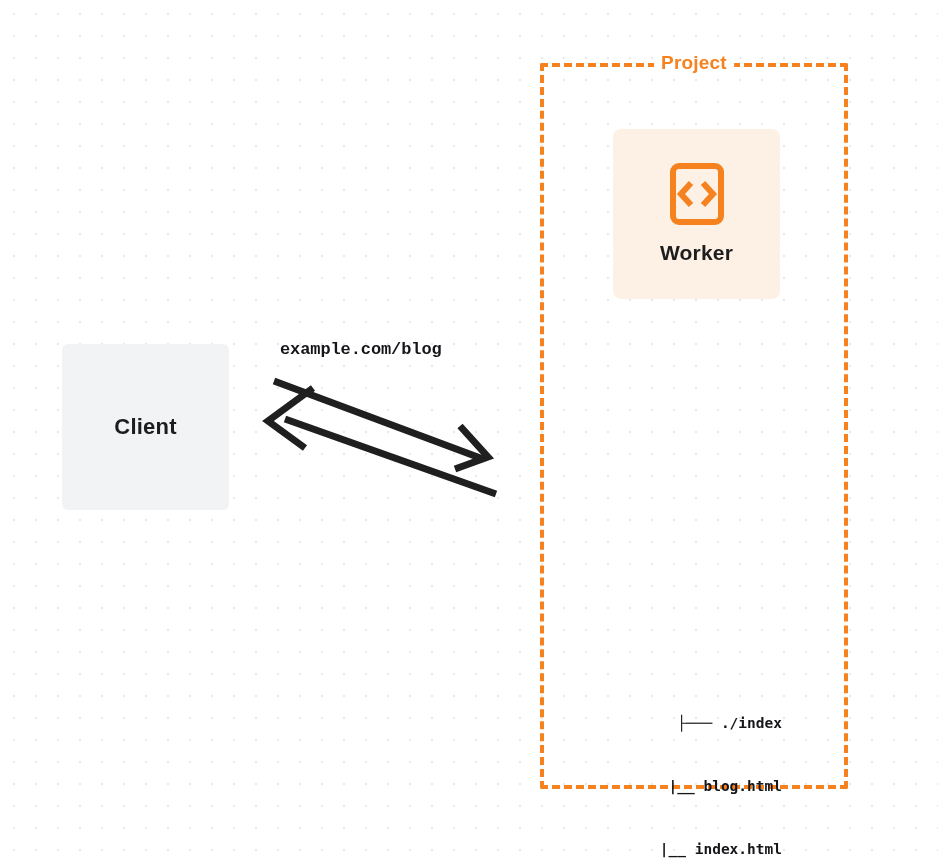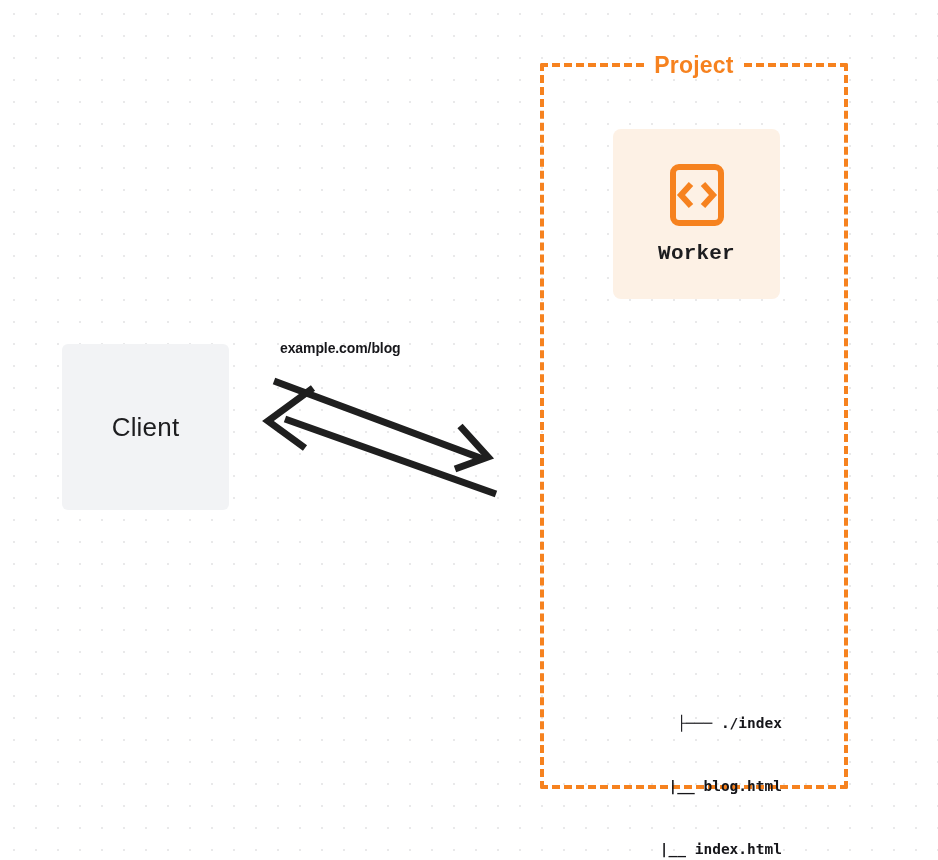--- a/index.html
+++ b/index.html
@@ -33,80 +33,80 @@
     top: 344px;
     width: 167px;
     height: 166px;
     background: #f2f3f5;
     border-radius: 6px;
     display: flex;
     align-items: center;
     justify-content: center;
   }
   .client-label {
-    font-size: 26px;
-    font-weight: normal;
+    font-size: 22px;
+    font-weight: bold;
     color: #1d1d1f;
     letter-spacing: 0.2px;
   }
 
   
   .connector-wrap {
     position: absolute;
     left: 255px;
     top: 330px;
     width: 265px;
     height: 185px;
   }
   .connector-label {
     position: absolute;
     left: 280px;
     top: 340px;
-    font-size: 14px;
+    font-size: 17px;
     font-weight: bold;
     color: #16161a;
     letter-spacing: -0.1px;
     white-space: nowrap;
+    font-family: Liberation Mono, monospace;
   }
 
   
   .project-box {
     position: absolute;
     left: 540px;
     top: 63px;
     width: 308px;
     height: 726px;
     border: 4px dashed #f6821f;
     box-sizing: border-box;
     border-radius: 2px;
   }
   .project-title {
     position: absolute;
     left: 50%;
     top: -15px;
     transform: translateX(-50%);
     background: #ffffff;
     padding: 0 7px;
-    font-size: 23px;
+    font-size: 19px;
     font-weight: bold;
     color: #f6821f;
     letter-spacing: 0.2px;
     white-space: nowrap;
   }
 
   
   .card {
     position: absolute;
     background: #fdf1e5;
     border-radius: 8px;
     display: flex;
     flex-direction: column;
     align-items: center;
     justify-content: center;
-    font-family: Liberation Mono, monospace;
   }
   .card-worker {
     left: 613px;
     top: 129px;
     width: 167px;
     height: 170px;
   }
   .card-assets {
     left: 610px;
     top: 481px;

